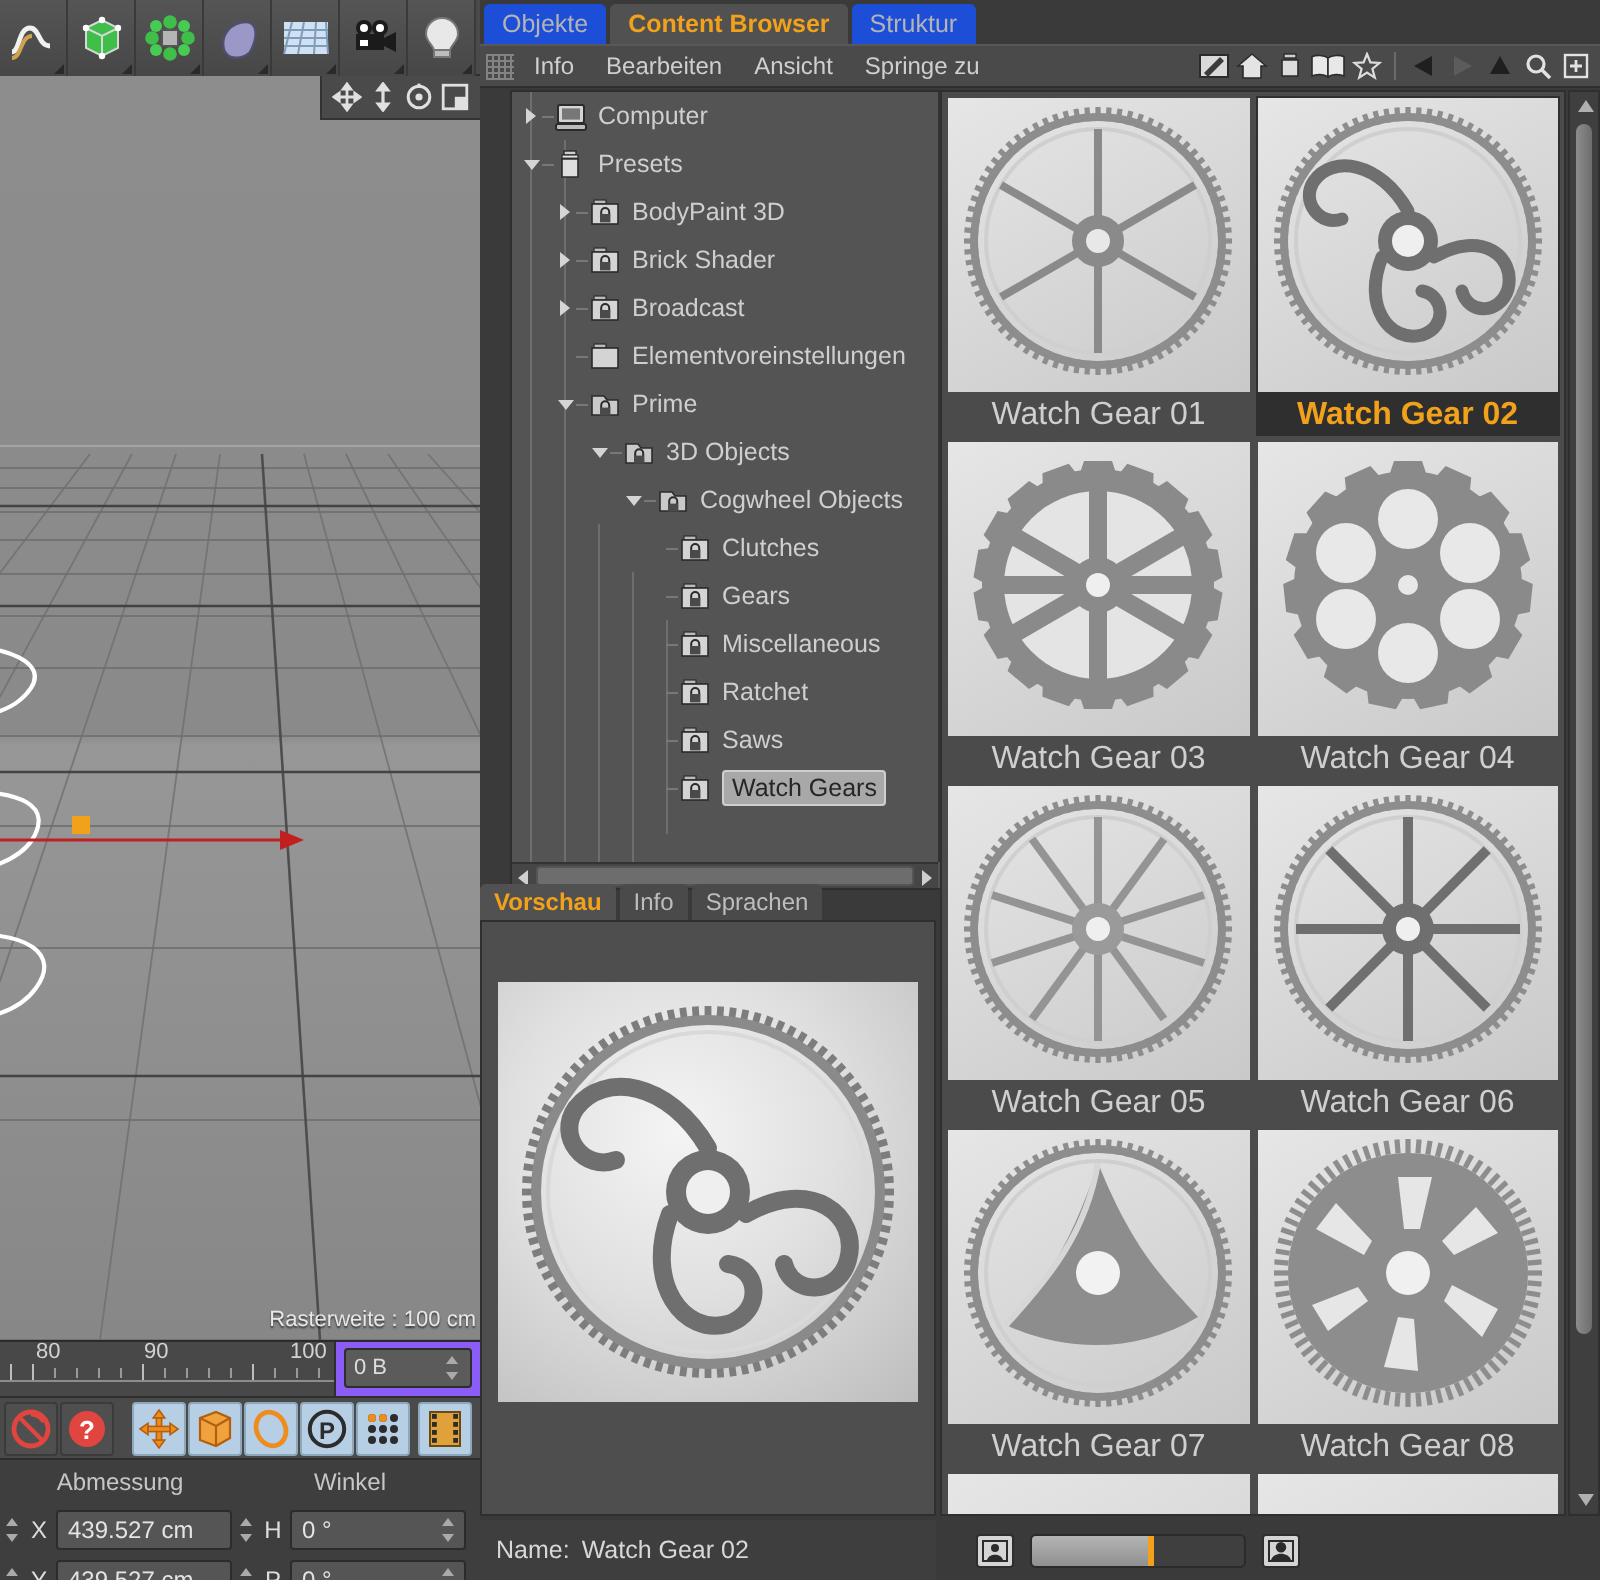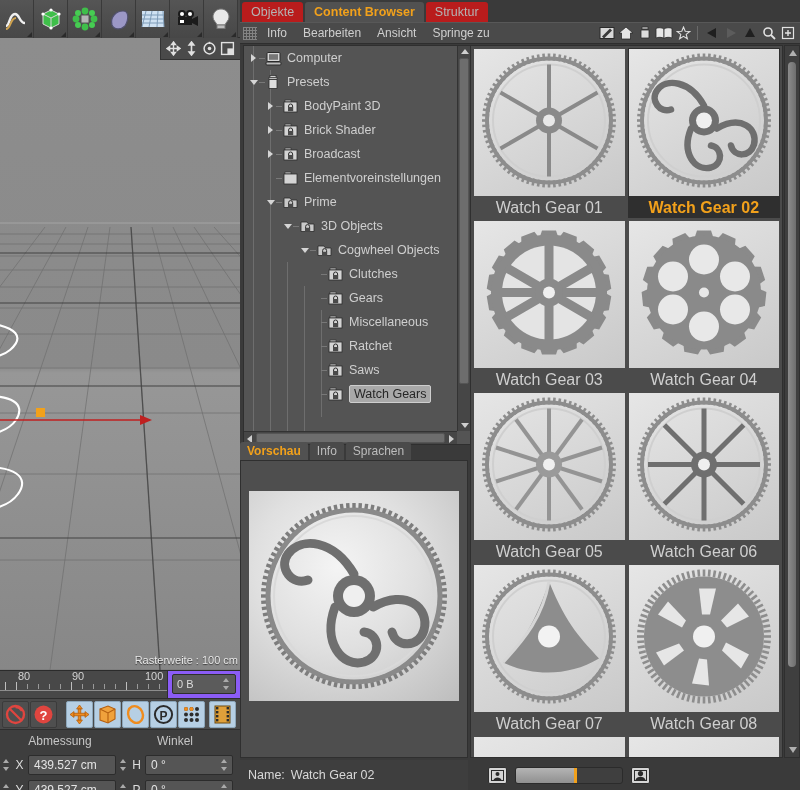--- a/index.html
+++ b/index.html
@@ -82,37 +82,37 @@
   .fld{ height:20px; background:#555; border:1px solid #2c2c2c; border-radius:2px;
         display:flex; align-items:center; padding:0 5px; color:#e4e4e4; font-size:12px;}
   .fld.w1{ width:88px;} .fld.w2{ width:88px; position:relative;}
   .fld .sp{ position:absolute; right:3px; }
 
   
   #cb { position:absolute; left:240px; top:0; width:560px; height:790px; background:#3a3a3a; }
 
   #cb-tabs { height:22px; display:flex; align-items:flex-end; padding-left:2px; background:#3a3a3a;}
   .ctab { height:20px; padding:0 9px; display:flex; align-items:center; font-size:12.5px;
-          color:#b4b4b4; background:#b91c1c; border-radius:3px 3px 0 0; margin-right:2px;}
+          color:#b4b4b4; background:#1d4ed8; border-radius:3px 3px 0 0; margin-right:2px;}
   .ctab.on { background:#515151; color:#f2a11b; font-weight:bold;}
 
   #cb-menu { height:22px; background:#4a4a4a; display:flex; align-items:center; gap:0;
              border-top:1px solid #585858; border-bottom:1px solid #2e2e2e; padding-left:3px;}
   #cb-menu .mi{ padding:0 8px; font-size:12px; color:#cfcfcf; line-height:22px;}
   #grip { width:14px; height:13px; margin-right:2px;
           background-image:
             linear-gradient(#8e8e8e 1px, transparent 1px),
             linear-gradient(90deg,#8e8e8e 1px, transparent 1px);
           background-size:3px 3px; opacity:.85;}
   #cb-icons { margin-left:auto; display:flex; align-items:center; gap:1px; padding-right:3px;}
   #cb-icons .ci{ width:18px; height:18px; display:flex; align-items:center; justify-content:center;}
   .sep{ width:1px; height:14px; background:#6a6a6a; margin:0 4px;}
 
   
-  #tree-wrap{ position:absolute; left:3px; top:45px; width:228px; bottom:345px; background:#545454;
+  #tree-wrap{ position:absolute; left:15px; top:45px; width:228px; bottom:345px; background:#545454;
               border:1px solid #2f2f2f; overflow:hidden;}
   #tree{ position:absolute; inset:0 13px 13px 0; overflow:hidden;}
   .tr { height:24px; display:flex; align-items:center; position:relative; padding-left:4px;}
   .tr .tw{ width:11px; height:24px; display:flex; align-items:center; justify-content:center; flex:0 0 auto;}
   .tw i{ display:block; width:0;height:0;}
   .tw.cl i{ border-left:5px solid #d5d5d5; border-top:4px solid transparent; border-bottom:4px solid transparent;}
   .tw.op i{ border-top:5px solid #d5d5d5; border-left:4px solid transparent; border-right:4px solid transparent;}
   .dash{ width:6px; height:1px; background:#787878; flex:0 0 auto;}
   .tname{ font-size:12.5px; color:#cfcfcf; margin-left:5px; white-space:nowrap;}
   .tname.sel{ background:#a8a8a8; color:#262626; padding:1px 4px; border-radius:2px;

